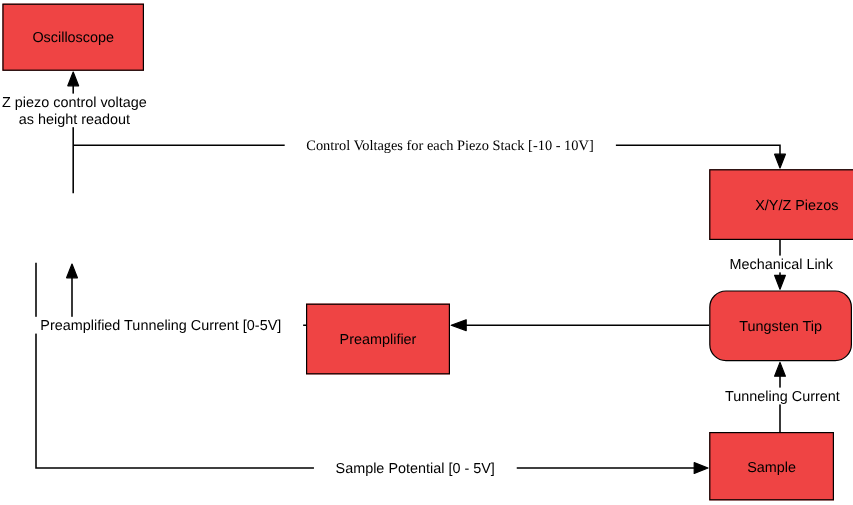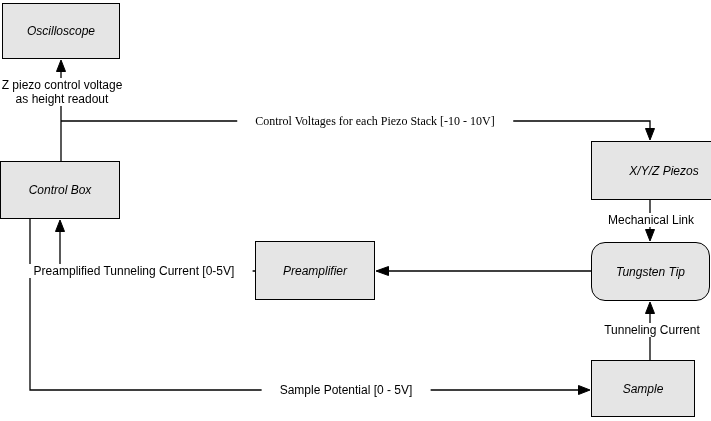--- a/index.html
+++ b/index.html
@@ -25,33 +25,32 @@
     stroke-width: 1.3;
   }
   svg.connector-layer polygon {
     fill: #000000;
     stroke: #000000;
     stroke-width: 1;
     stroke-linejoin: round;
   }
   .node {
     position: absolute;
-    background: #e5e5e5;
+    background: #ef4444;
     border: 1.3px solid #000000;
     display: flex;
     align-items: center;
     justify-content: center;
     text-align: center;
-    font-style: italic;
   }
   #node-oscilloscope { left: 2px;   top: 3px;   width: 118px; height: 56px; }
   #node-control-box  { left: 0px;   top: 161px; width: 120px; height: 58px; }
   #node-xyz-piezos   { left: 591px; top: 141px; width: 134px; height: 59px; padding-left: 12px; }
   #node-tungsten-tip { left: 591px; top: 242px; width: 119px; height: 59px; border-radius: 14px; }
-  #node-preamplifier { left: 255px; top: 241px; width: 120px; height: 59px; }
+  #node-preamplifier { left: 255px; top: 253px; width: 120px; height: 59px; }
   #node-sample       { left: 591px; top: 360px; width: 104px; height: 57px; }
   .edge-label {
     position: absolute;
     transform: translate(-50%, -50%);
     background: #ffffff;
     white-space: nowrap;
     padding: 0 18px;
     line-height: 14px;
     text-align: center;
   }
@@ -102,23 +101,20 @@
 
     <g>
       <path d="M30 219 L30 390 L580 390"></path>
       <polygon points="590,390 578.5,385.5 578.5,394.5"></polygon>
     </g>
   </svg>
 
   <div class="node" id="node-oscilloscope">
     <span>Oscilloscope</span>
   </div>
-  <div class="node" id="node-control-box">
-    <span>Control Box</span>
-  </div>
   <div class="node" id="node-xyz-piezos">
     <span>X/Y/Z Piezos</span>
   </div>
   <div class="node" id="node-tungsten-tip">
     <span>Tungsten Tip</span>
   </div>
   <div class="node" id="node-preamplifier">
     <span>Preamplifier</span>
   </div>
   <div class="node" id="node-sample">

